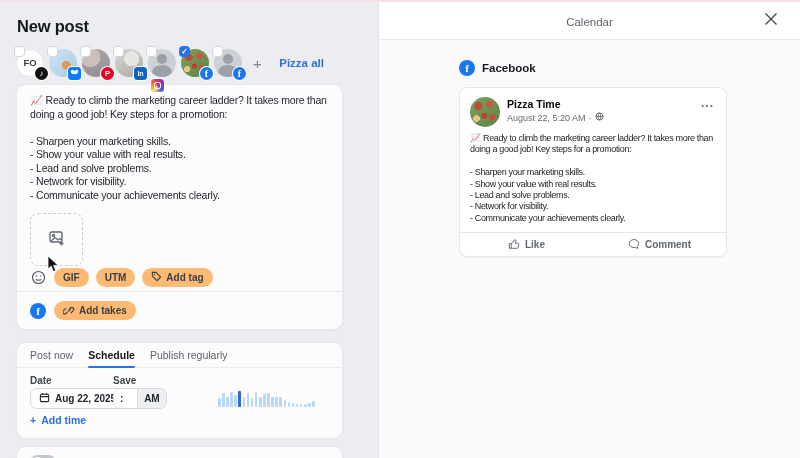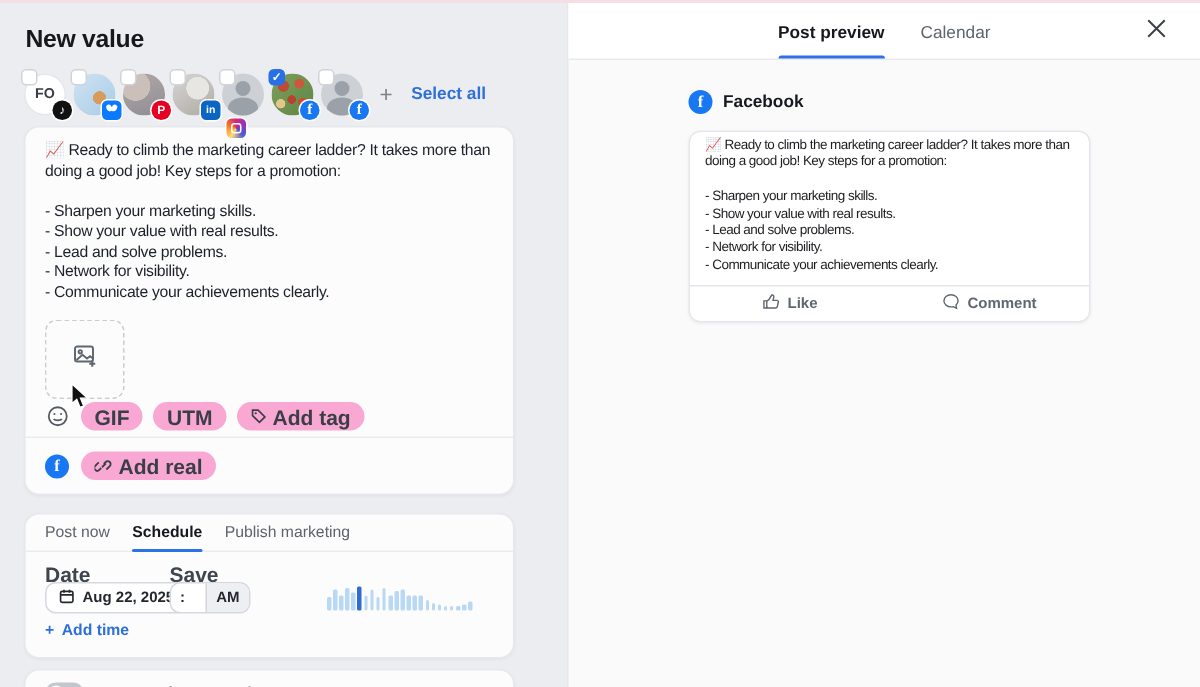--- a/index.html
+++ b/index.html
@@ -44,30 +44,30 @@
   .add-acc { margin-left:10px; border:none; background:none; color:#7d838c; font-size:15px; cursor:pointer; line-height:1; }
   .select-all { margin-left:auto; color:#2e6fdb; font-size:11.5px; font-weight:bold; text-decoration:none; cursor:pointer; }
 
   .card { position:absolute; background:#fcfcfd; border:1px solid #e6e8ec; border-radius:10px; box-shadow:0 1px 2px rgba(20,30,50,0.04); }
   .composer-card { left:16px; top:84px; width:327px; height:246px; }
   .post-text { position:absolute; left:13px; top:9px; width:303px; font-size:10.5px; line-height:13.5px; letter-spacing:-0.2px; color:#1d2129; white-space:pre-line; }
   .media-ph { position:absolute; left:13px; top:128px; width:53px; height:53px; border:1.5px dashed #c8ccd3; border-radius:8px; display:flex; align-items:center; justify-content:center; color:#5f6670; background:#fcfcfd; cursor:pointer; }
   .cursor-svg { position:absolute; left:30px; top:171px; z-index:6; }
   .toolbar { position:absolute; left:13px; top:183px; display:flex; align-items:center; gap:7px; }
   .icon-btn { width:17px; height:17px; border:none; background:none; color:#565b63; display:flex; align-items:center; justify-content:center; cursor:pointer; padding:0; }
-  .pill { height:19px; border:none; border-radius:10px; background:#f9a8d4; color:#3a3f47; font-size:14px; font-weight:bold; font-family:"Liberation Sans", sans-serif; padding:0 9px; display:flex; align-items:center; gap:4px; cursor:pointer; }
+  .pill { height:19px; border:none; border-radius:10px; background:#fdba74; color:#3a3f47; font-size:10px; font-weight:bold; font-family:"Liberation Sans", sans-serif; padding:0 9px; display:flex; align-items:center; gap:4px; cursor:pointer; }
   .addlink-row { position:absolute; left:0; right:0; bottom:0; height:38px; border-top:1px solid #e9ebee; display:flex; align-items:center; gap:8px; padding-left:13px; }
   .fb-dot { width:16px; height:16px; border-radius:50%; background:#1877f2; color:#fff; display:flex; align-items:center; justify-content:center; font-size:11px; font-weight:bold; font-family:"Liberation Serif", serif; }
 
   .scheduler-card { left:16px; top:342px; width:327px; height:97px; }
   .sched-tabs { position:absolute; left:0; right:0; top:0; height:25px; border-bottom:1px solid #e9ebee; display:flex; align-items:center; gap:15px; padding:0 13px;text-align:right; }
   .stab { position:relative; font-size:10.5px; color:#5d646d; cursor:pointer; height:100%; display:flex; align-items:center; }
   .stab.active { color:#15181d; font-weight:bold; }
   .stab.active::after { content:""; position:absolute; left:0; right:0; bottom:-1px; height:2.5px; border-radius:2px; background:#2e71e5; }
-  .field-label { position:absolute; font-size:14px; font-weight:bold; color:#3f454d; top:32px; }
+  .field-label { position:absolute; font-size:10px; font-weight:bold; color:#3f454d; top:32px; }
   .date-label { left:13px; } .time-label { left:96px; }
   .inputbox { position:absolute; top:45px; height:21px; background:#fff; border:1px solid #d5d9df; border-radius:7px; display:flex; align-items:center; font-size:10px; font-weight:bold; color:#23272e; cursor:pointer; }
   .date-input { left:13px; padding:0 8px; gap:5px; }
   .time-input { left:96px; overflow:hidden; }
   .time-seg { padding:0 6px; display:flex; gap:3px; align-items:flex-start;flex-direction:column; }
   .meridiem { height:100%; display:flex; align-items:center; padding:13px 6px; background:#edeff2; border-left:1px solid #d5d9df; }
   .histogram { position:absolute; left:201px; top:47px; width:98px; height:17px; display:flex; align-items:flex-end; gap:1.5px; }
   .bar { width:2.6px; border-radius:1px; background:#b9d8f4; }
   .bar.sel { background:#2f6bd0; }
   .add-time { position:absolute; left:13px; top:71px; display:flex; align-items:center; gap:5px; color:#2e6fdb; font-size:10.5px; font-weight:bold; cursor:pointer; background:none; border:none; font-family:"Liberation Sans", sans-serif; }
@@ -99,21 +99,21 @@
   .fb-actions { border-top:1px solid #e4e6ea; display:flex; height:24px;justify-content:center; }
   .fb-action { flex:1; display:flex; align-items:center; justify-content:center; gap:5px; border:none; background:none; color:#606770; font-size:10px; font-weight:bold; font-family:"Liberation Sans", sans-serif; cursor:pointer; }
 </style>
 </head>
 <body>
 
 <div id="canvas">
   <div class="top-accent"></div>
 
   <div class="left-panel">
-    <div class="page-title">New value</div>
+    <div class="page-title">New post</div>
 
     <div class="accounts-row">
       <div class="avatars" id="avatars">
           <div class="acct">
             <span class="chk"></span>
             <div class="avatar av-initials">FO</div>
             <span class="badge bdg-circle bdg-tiktok">♪</span>
           </div>
           <div class="acct">
             <span class="chk"></span>
@@ -146,21 +146,21 @@
             <div class="avatar av-pizza"></div>
             <span class="badge bdg-circle bdg-facebook">f</span>
           </div>
           <div class="acct">
             <span class="chk"></span>
             <div class="avatar av-person"></div>
             <span class="badge bdg-circle bdg-facebook">f</span>
           </div>
         </div>
       <button class="add-acc">+</button>
-      <a class="select-all">Select all</a>
+      <a class="select-all">Pizza all</a>
     </div>
 
     <div class="card composer-card">
       <div class="post-text">📈 Ready to climb the marketing career ladder? It takes more than doing a good job! Key steps for a promotion:
 
 - Sharpen your marketing skills.
 - Show your value with real results.
 - Lead and solve problems.
 - Network for visibility.
 - Communicate your achievements clearly.</div>
@@ -209,30 +209,30 @@
       <div class="addlink-row">
         <span class="fb-dot">f</span>
         <button class="pill">
           <span>
             <svg width="12" height="12" viewBox="0 0 12 12" fill="none" stroke="#3a3f47" stroke-width="1.2">
               <path d="M5 7.5 L7.5 5"></path>
               <path d="M4.5 8 L3.2 9.3 a1.9 1.9 0 0 1 -2.7 -2.7 L2.8 4.3"></path>
               <path d="M7.5 4 L8.8 2.7 a1.9 1.9 0 0 1 2.7 2.7 L9.2 7.7" transform="translate(-1.3,1.3)"></path>
             </svg>
           </span>
-          <span>Add real</span>
+          <span>Add takes</span>
         </button>
       </div>
     </div>
 
     <div class="card scheduler-card">
       <div class="sched-tabs">
         <div class="stab">Post now</div>
         <div class="stab active">Schedule</div>
-        <div class="stab">Publish marketing</div>
+        <div class="stab">Publish regularly</div>
       </div>
 
       <div class="field-label date-label">Date</div>
       <div class="field-label time-label">Save</div>
 
       <div class="inputbox date-input">
         <span>
           <svg width="11" height="11" viewBox="0 0 12 12" fill="none" stroke="#23272e" stroke-width="1.2">
             <rect x="1.5" y="2.5" width="9" height="8" rx="1.2"></rect>
             <path d="M4 1.2 v2.2 M8 1.2 v2.2 M1.5 5 h9"></path>
@@ -290,36 +290,52 @@
       <span class="approval-text">
         <span>Post needs approval!</span>
         <a>Learn more</a>
       </span>
     </div>
   </div>
 
   <div class="right-panel">
     <div class="preview-header">
       <div class="ptabs">
-        <div class="ptab active">Post preview</div>
         <div class="ptab">Calendar</div>
       </div>
     </div>
     <button class="close-btn">
       <svg width="16" height="16" viewBox="0 0 16 16" stroke="currentColor" stroke-width="1.3" fill="none">
         <path d="M2.5 2.5 L13.5 13.5 M13.5 2.5 L2.5 13.5"></path>
       </svg>
     </button>
 
     <div class="network-row">
       <span class="fb-dot">f</span>
       <span class="network-label">Facebook</span>
     </div>
 
     <div class="fb-card">
+      <div class="fb-head">
+        <div class="fb-avatar avatar av-pizza"></div>
+        <div class="fb-names">
+          <div class="fb-page">Pizza Time</div>
+          <div class="fb-meta">
+            <span>August 22, 5:20 AM</span>
+            <span>·</span>
+            <span>
+              <svg width="9" height="9" viewBox="0 0 10 10" fill="none" stroke="#65676b" stroke-width="1">
+                <circle cx="5" cy="5" r="4"></circle>
+                <path d="M1 5 h8 M5 1 c-2.2 2.5 -2.2 5.5 0 8 M5 1 c2.2 2.5 2.2 5.5 0 8"></path>
+              </svg>
+            </span>
+          </div>
+        </div>
+        <button class="fb-menu">...</button>
+      </div>
 
       <div class="fb-text">📈 Ready to climb the marketing career ladder? It takes more than doing a good job! Key steps for a promotion:
 
 - Sharpen your marketing skills.
 - Show your value with real results.
 - Lead and solve problems.
 - Network for visibility.
 - Communicate your achievements clearly.</div>
 
       <div class="fb-actions">

